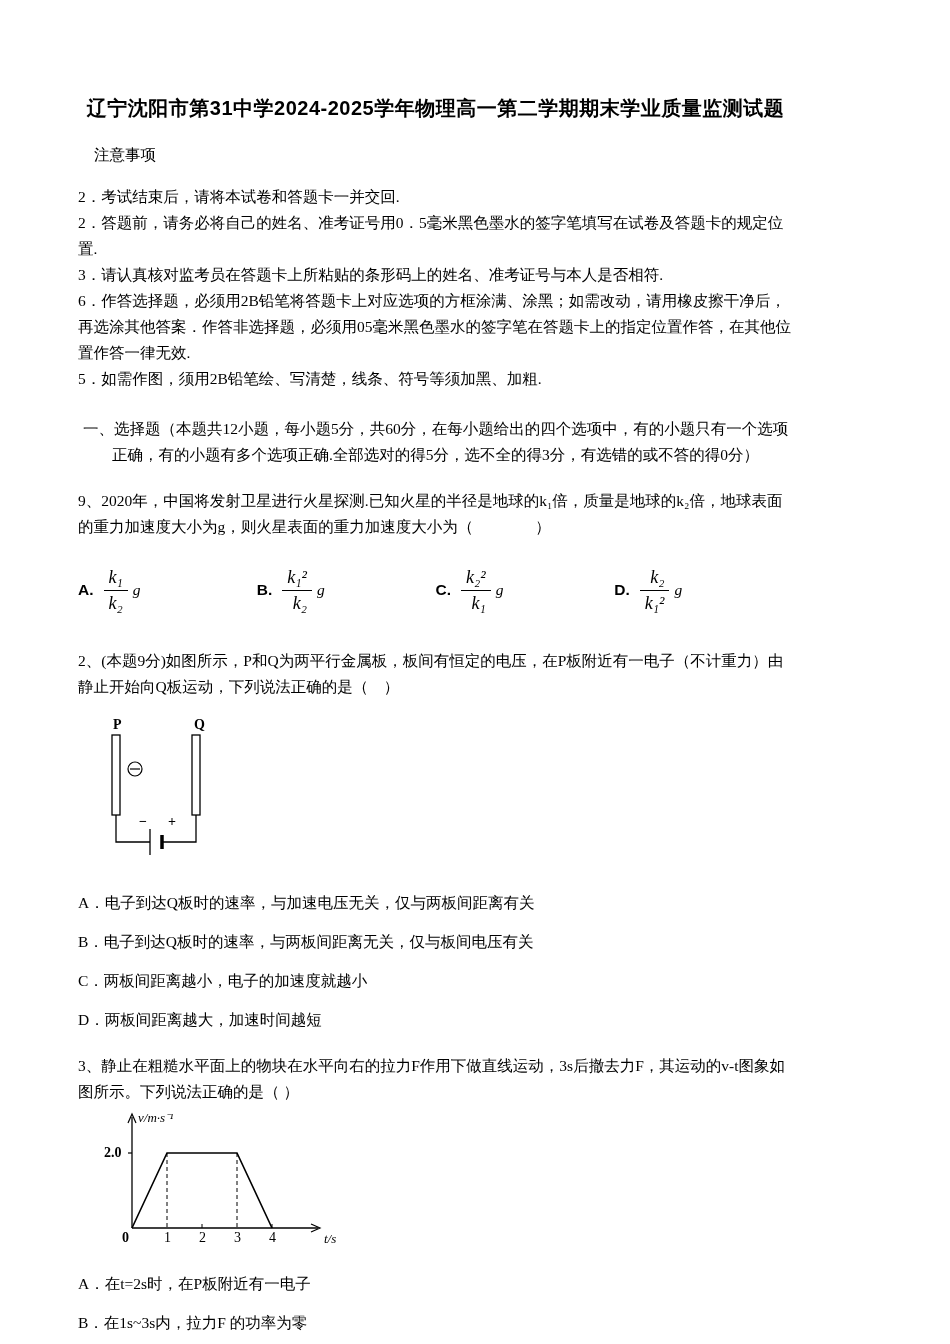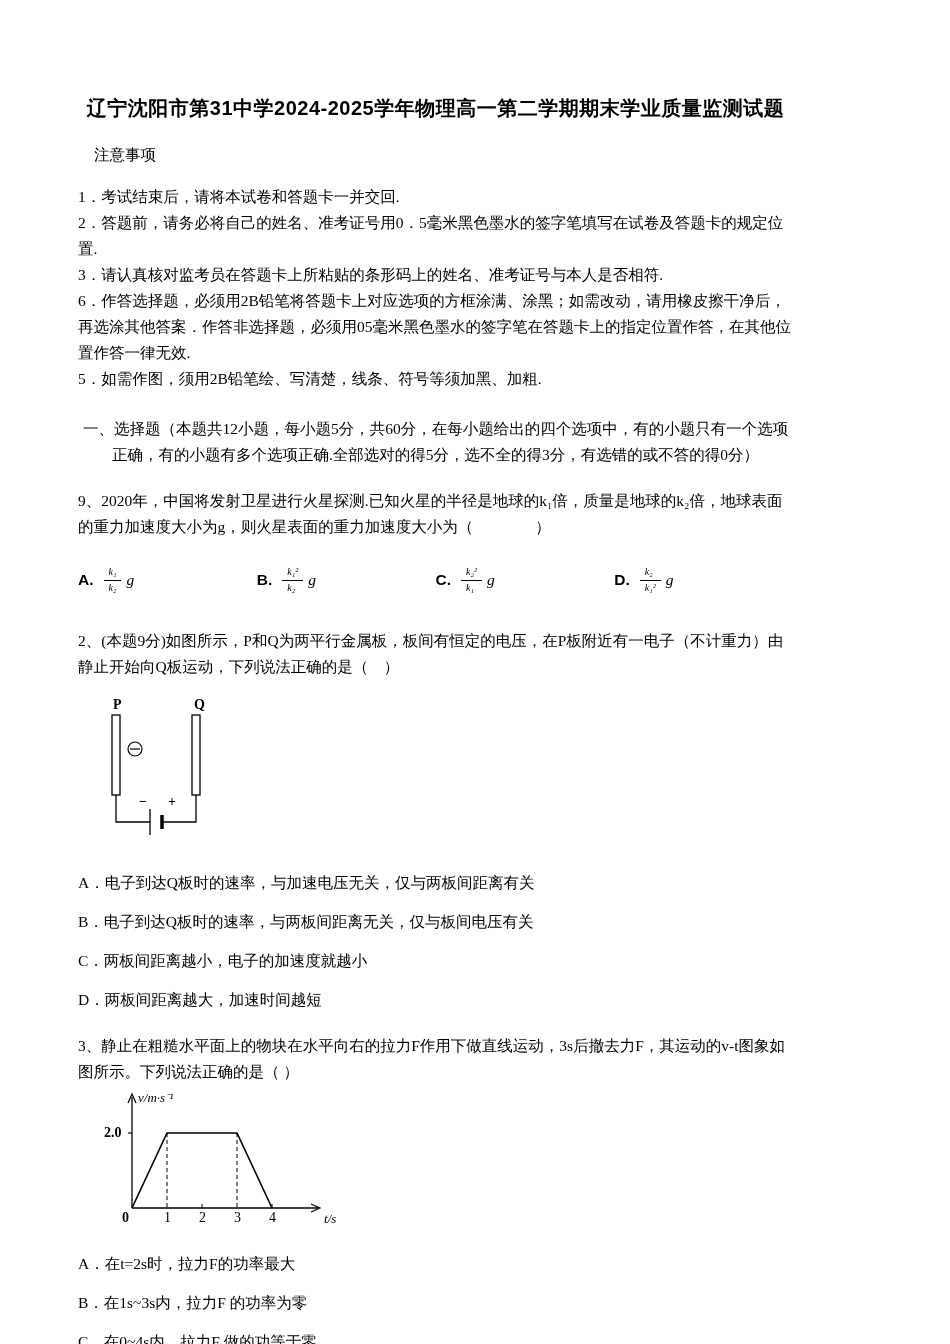--- a/index.html
+++ b/index.html
@@ -43,24 +43,24 @@
     align-items: center;
     width: 218px;
   }
   .opt-label {
     font-weight: bold;
     margin-right: 10px;
     font-family: "Liberation Sans", sans-serif;
   }
   .frac {
     display: inline-block;
-    text-align: left;
+    text-align: right;
     vertical-align: middle;
     font-style: italic;
-    font-size: 10px;
+    font-size: 18px;
     line-height: 1.25;
   }
   .frac .num {
     display: block;
     border-bottom: 1px solid #000;
     padding: 0 5px 1px 5px;
   }
   .frac .den {
     display: block;
     padding: 1px 5px 0 5px;
@@ -93,21 +93,21 @@
   }
 </style>
 </head>
 <body>
 
 <div class="page">
 
   <h1 class="title">辽宁沈阳市第31中学2024-2025学年物理高一第二学期期末学业质量监测试题</h1>
 
   <p class="notes-title">注意事项</p>
-  <p>1．考试结束后，请将本试卷和答题卡一并交回.</p>
+  <p>2．考试结束后，请将本试卷和答题卡一并交回.</p>
   <p>2．答题前，请务必将自己的姓名、准考证号用0．5毫米黑色墨水的签字笔填写在试卷及答题卡的规定位置.</p>
   <p>3．请认真核对监考员在答题卡上所粘贴的条形码上的姓名、准考证号与本人是否相符.</p>
   <p>6．作答选择题，必须用2B铅笔将答题卡上对应选项的方框涂满、涂黑；如需改动，请用橡皮擦干净后，再选涂其他答案．作答非选择题，必须用05毫米黑色墨水的签字笔在答题卡上的指定位置作答，在其他位置作答一律无效.</p>
   <p>5．如需作图，须用2B铅笔绘、写清楚，线条、符号等须加黑、加粗.</p>
 
   <p class="section-header">一、选择题（本题共12小题，每小题5分，共60分，在每小题给出的四个选项中，有的小题只有一个选项正确，有的小题有多个选项正确.全部选对的得5分，选不全的得3分，有选错的或不答的得0分）</p>
 
   <p class="question">9、2020年，中国将发射卫星进行火星探测.已知火星的半径是地球的k₁倍，质量是地球的k₂倍，地球表面的重力加速度大小为g，则火星表面的重力加速度大小为（　　　　）</p>
 
   <div class="q1-options">
@@ -200,17 +200,17 @@
       <line x1="106" y1="123" x2="106" y2="119" stroke="#000" stroke-width="1"></line>
       <line x1="176" y1="123" x2="176" y2="119" stroke="#000" stroke-width="1"></line>
       <text x="26" y="137" class="svgtext-bold">0</text>
       <text x="68" y="137" class="svgtext">1</text>
       <text x="103" y="137" class="svgtext">2</text>
       <text x="138" y="137" class="svgtext">3</text>
       <text x="173" y="137" class="svgtext">4</text>
     </svg>
   </div>
 
-  <div class="option-line">A．在t=2s时，拉力F的功率最大</div>
+  <div class="option-line">A．在t=2s时，在P板附近有一电子</div>
   <div class="option-line">B．在1s~3s内，拉力F 的功率为零</div>
   <div class="option-line">C．在0~4s内，拉力F 做的功等于零</div>
 
 </div>
 
 </body></html>

